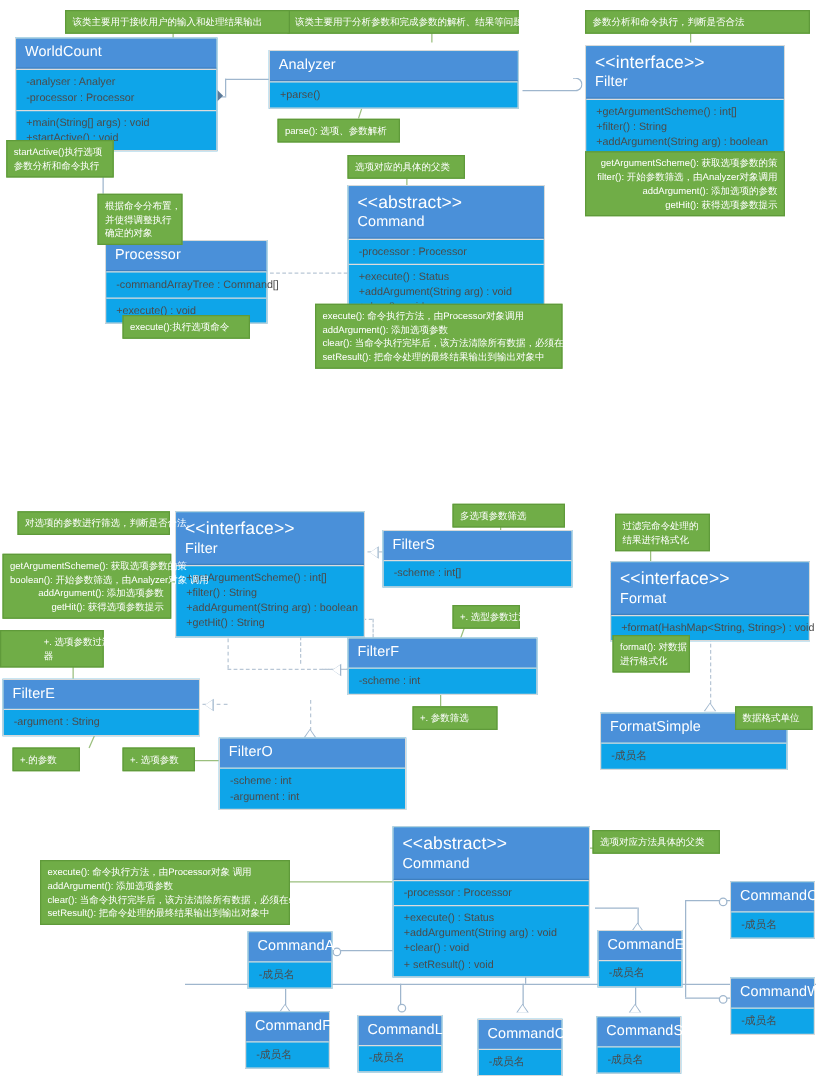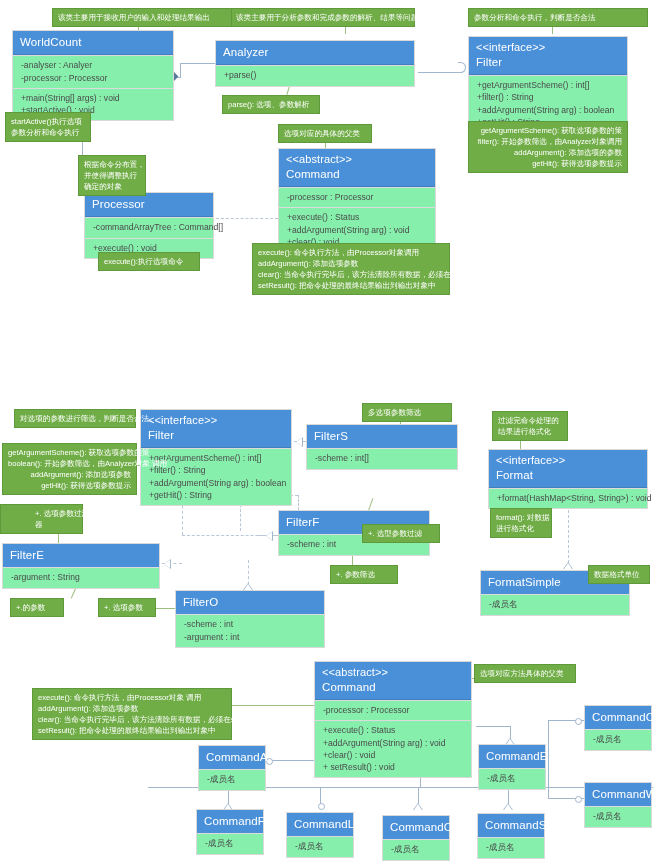--- a/index.html
+++ b/index.html
@@ -15,33 +15,33 @@
     position: relative;
     width: 653px;
     height: 861px;
     overflow: hidden;
     background: #ffffff;
   }
   
   .uml {
     position: absolute;
     box-sizing: border-box;
-    background: #86efac;
+    background: #0ea5e9;
     border: 1px solid #d9d9d9;
     z-index: 5;
   }
   .uml .hdr {
     background: #4a90d9;
     color: #ffffff;
     padding: 4px 7px 5px 7px;
     line-height: 1.25;
     border-bottom: 1px solid #3f7fc0;
   }
   .uml .stereo {
-    font-size: 11px;
+    font-size: 14px;
     display: block;
     letter-spacing: .1px;
   }
   .uml .cname {
     font-size: 11.5px;
     display: block;
     letter-spacing: .1px;
   }
   .uml .sect {
     padding: 3px 6px 4px 8px;
@@ -319,21 +319,21 @@
     </div>
     <div class="sect">
       <div>-scheme : int[]</div>
     </div>
   </div>
 
   <div class="ln dash-h" style="left:294px;top:441px;width:12px;"></div>
   <div class="tri-l-o" style="left:296px;top:437px;"></div>
   <div class="tri-l-i" style="left:296px;top:438px;"></div>
 
-  <div class="note" style="left:362px;top:484px;width:78px;margin-top:40px;">
+  <div class="note" style="left:362px;top:484px;width:54px;">
     <div>+. 选型参数过滤</div>
   </div>
 
   <div class="uml simple" style="left:278px;top:510px;width:152px;">
     <div class="hdr">
       <span class="cname">FilterF</span>
     </div>
     <div class="sect">
       <div>-scheme : int</div>
     </div>

